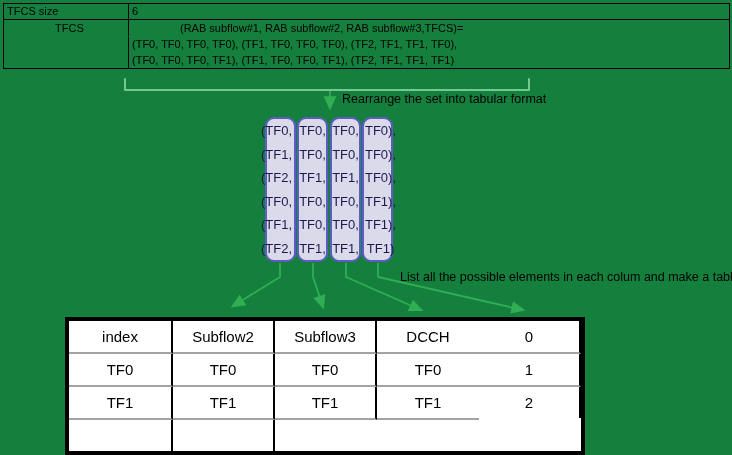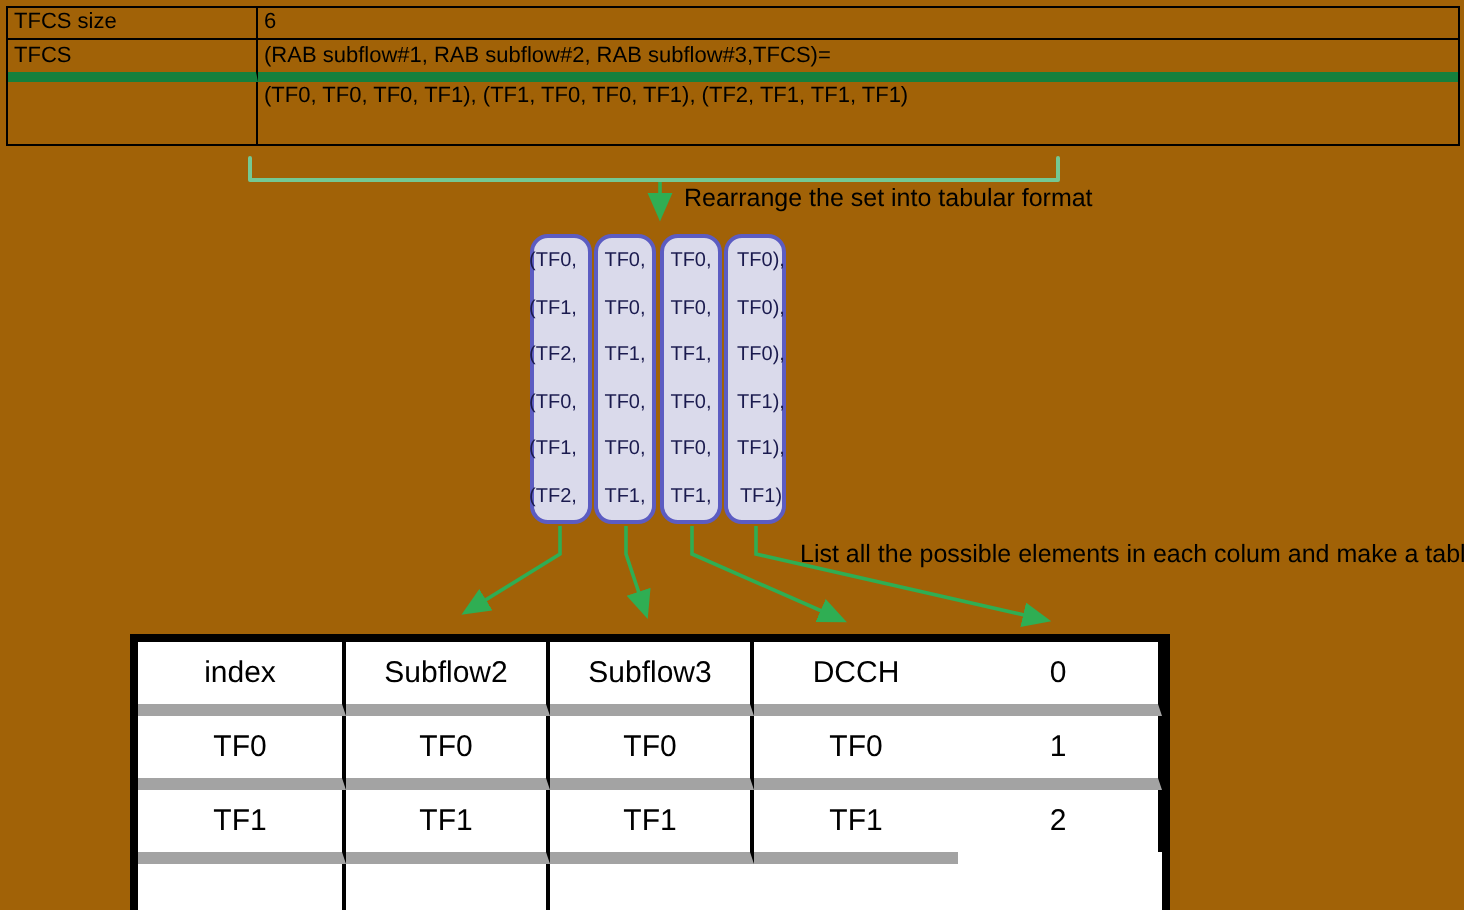--- a/index.html
+++ b/index.html
@@ -1,68 +1,69 @@
 <!DOCTYPE html>
 <html><head>
 <meta charset="utf-8">
 <style>
   html,body{margin:0;padding:0;background:#fff;}
-  .canvas{position:relative;width:732px;height:455px;background:#a16207;overflow:hidden;
+  .canvas{position:relative;width:732px;height:455px;background:#15803d;overflow:hidden;
           font-family:"Liberation Sans",sans-serif;color:#000;}
 
   
   .top-table{position:absolute;left:3px;top:3px;width:725px;border:1px solid #000;
              display:grid;grid-template-columns:125px 1fr;font-size:11px;line-height:15px;}
   .tt-cell{padding:0 0 0 3px;white-space:nowrap;overflow:hidden;}
   .tt-label{border-right:1px solid #000;}
   .tt-r1{border-bottom:1px solid #000;height:15px;}
-  .tt-r2{border-bottom:5px solid #15803d;height:16px;line-height:16px;}
+  .tt-r2{border-bottom:1px solid #15803d;height:16px;line-height:16px;margin-left:48px;}
   .tt-r3{height:31px;line-height:15.5px;}
 
   
   .overlay{position:absolute;left:0;top:0;pointer-events:none;}
 
   
   .note{position:absolute;font-size:12.5px;color:#000;white-space:nowrap;}
   .note-rearrange{left:342px;top:92px;}
   .note-list{left:400px;top:270px;}
 
   
   .tf-box{position:absolute;top:117px;width:31px;height:145px;box-sizing:border-box;
           background:#dadaeb;border:2px solid #5c5cc2;border-radius:9px;
           display:flex;flex-direction:column;justify-content:center;}
   .tf-box .row{flex:1;display:flex;align-items:center;justify-content:center;
-               font-size:10px;color:#1a1a4e;white-space:nowrap;overflow:visible;}
+               font-size:13px;color:#1a1a4e;white-space:nowrap;overflow:visible;}
   .tf-box .row span{position:relative;}
   .tf-box.c0 .row span{left:-4px;}
   .tf-box.c3 .row span{left:3px;}
   .box0{left:265px;} .box1{left:297px;} .box2{left:330px;} .box3{left:362px;}
 
   
   .bottom-table{position:absolute;left:65px;top:317px;width:520px;box-sizing:border-box;
                 border:4px solid #000;display:grid;grid-template-columns:104px repeat(4,1fr);
                 background:#fff;}
   .bt-cell{display:flex;align-items:center;justify-content:center;font-size:15px;
-           height:31px;border-bottom:6px solid #a3a3a3;border-right:2px solid #000;}
+           height:31px;border-bottom:2px solid #a3a3a3;border-right:2px solid #000;}
   .bt-cell.hdr{height:31px;}
   .bt-cell.last-col{border-right:none;text-align:center;}
   .bt-cell.last-row{border-bottom:none;}
 </style>
 </head>
 <body>
 
 <div class="canvas">
 
   <div class="top-table">
     <div class="tt-cell tt-label tt-r1">TFCS size</div>
     <div class="tt-cell tt-r1">6</div>
     <div class="tt-cell tt-label tt-r2">TFCS</div>
     <div class="tt-cell tt-r2">(RAB subflow#1, RAB subflow#2, RAB subflow#3,TFCS)=</div>
     <div class="tt-cell tt-label tt-r3"></div>
     <div class="tt-cell tt-r3">
+      <div>(TF0, TF0, TF0, TF0), (TF1, TF0, TF0, TF0), (TF2, TF1, TF1, TF0),</div>
       <div>(TF0, TF0, TF0, TF1), (TF1, TF0, TF0, TF1), (TF2, TF1, TF1, TF1)</div>
     </div>
   </div>
 
   <svg class="overlay" width="732" height="455" viewBox="0 0 732 455">
     <defs>
       <marker id="ah" orient="auto" markerWidth="9" markerHeight="8" refX="6.5" refY="3.5">
         <path d="M0,0 L8,3.5 L0,7 z" fill="#2fae53"></path>
       </marker>
     </defs>

